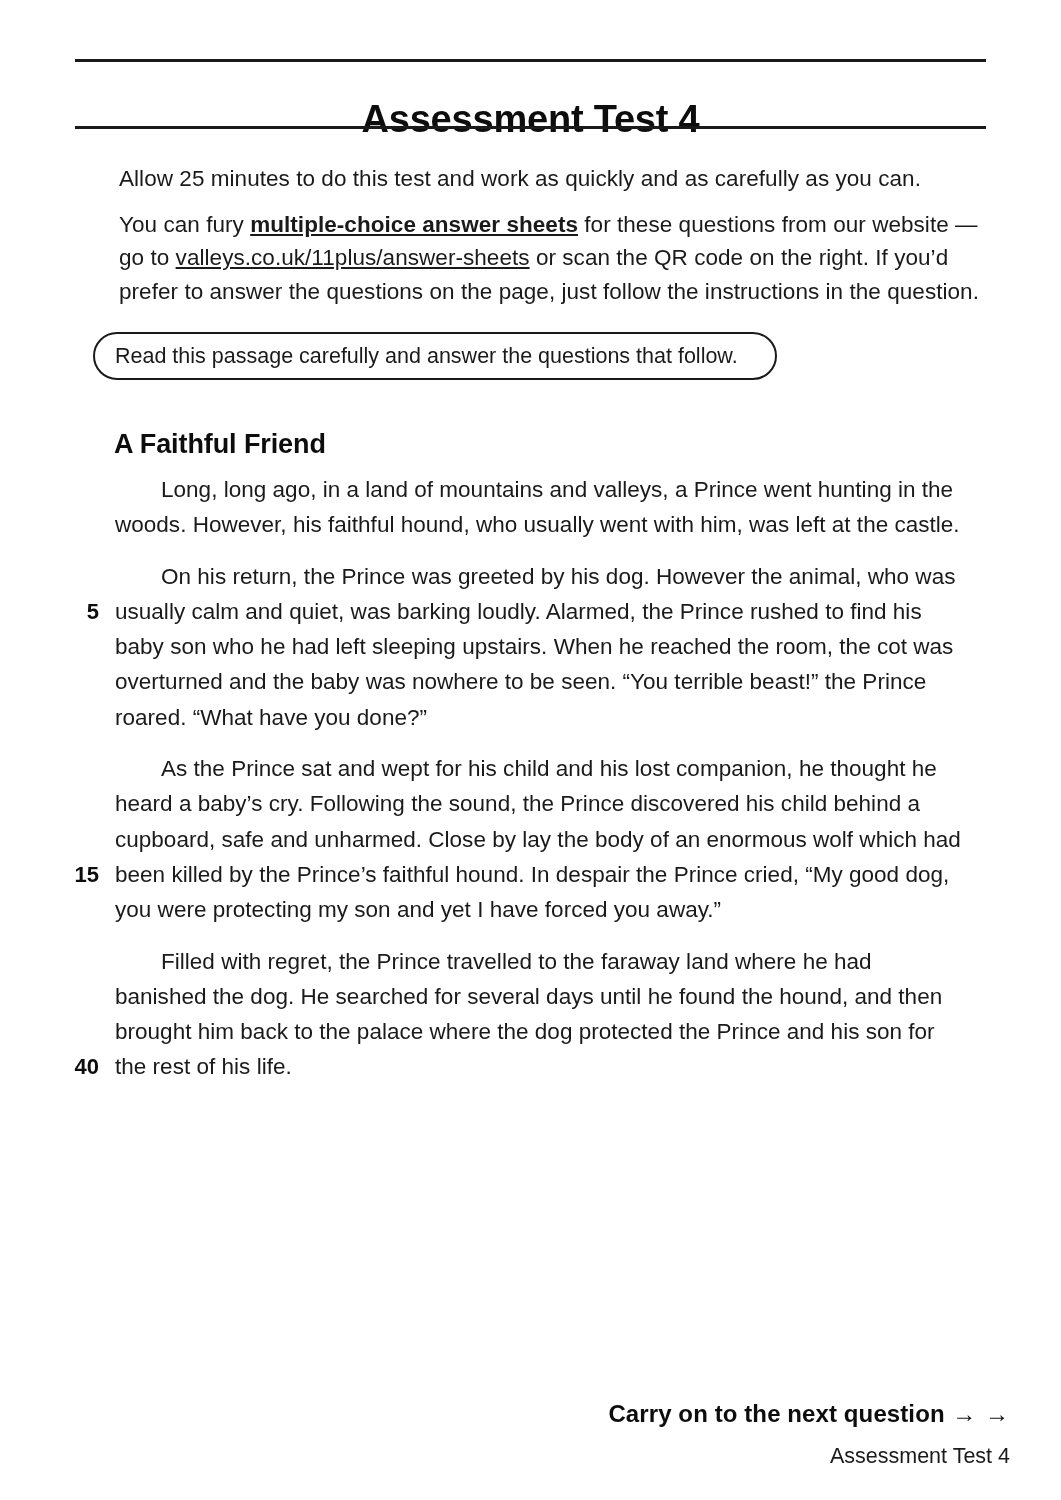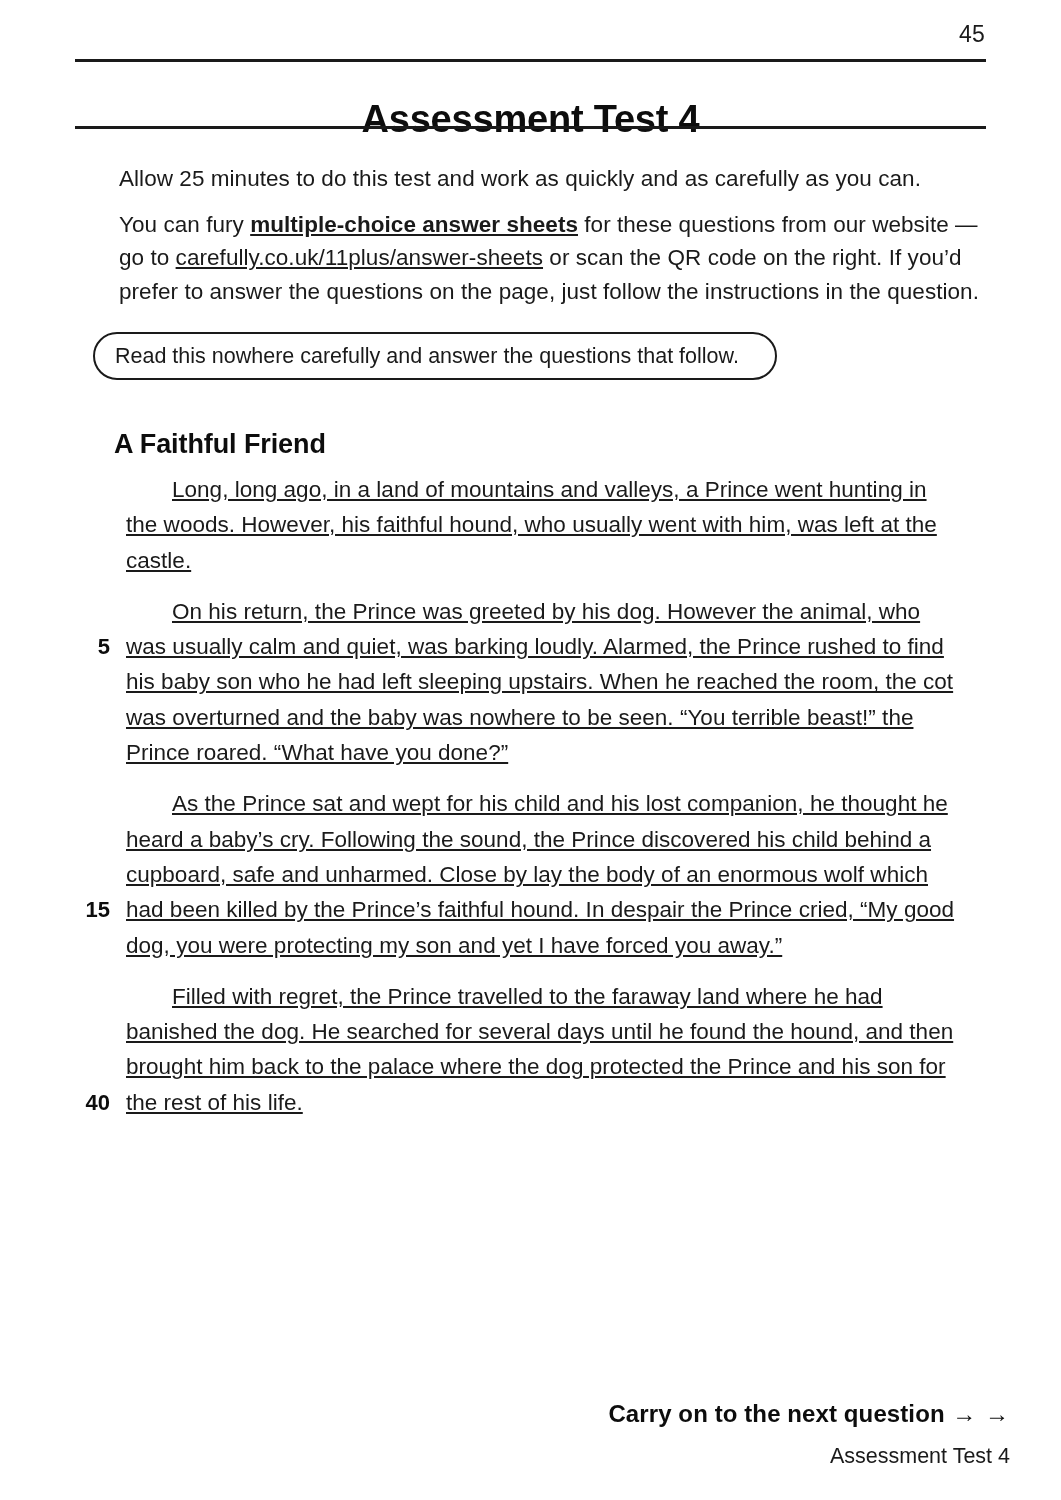--- a/index.html
+++ b/index.html
@@ -116,28 +116,27 @@
 
   
   .passage {
     position: absolute;
     left: 0;
     top: 472px;
     width: 1061px;
   }
   .para {
     position: relative;
-    margin: 0 0 16px 12px;
+    margin: 0 0 16px 1px;
     padding: 0 100px 0 114px;
     font-size: 22.5px;
     line-height: 35.3px;
     color: #1a1a1a;
     letter-spacing: 0.02px;
     text-indent: 46px;
-    text-decoration: underline;
   }
 
   
   .line-number {
     position: absolute;
     left: 0;
     width: 98px;
     text-align: right;
     font-size: 22px;
     font-weight: 700;
@@ -170,32 +169,31 @@
     font-size: 21.5px;
     font-weight: 400;
     color: #1a1a1a;
   }
 </style>
 </head>
 <body>
 
 <div class="page">
 
-  <div class="page-number">45</div>
 
   <div class="rule rule-top"></div>
   <h1 class="doc-title">Assessment Test 4</h1>
   <div class="rule rule-bottom"></div>
 
   <p class="intro intro-1">Allow 25 minutes to do this test and work as quickly and as carefully as you can.</p>
 
-  <p class="intro intro-2"><span>You can fury </span><b>multiple-choice answer sheets</b><span> for these questions from our website —  go to </span><span class="link">carefully.co.uk/11plus/answer-sheets</span><span> or scan the QR code on the right.  If you’d prefer to answer the questions on the page, just follow the instructions in the question.</span></p>
+  <p class="intro intro-2"><span>You can fury </span><b>multiple-choice answer sheets</b><span> for these questions from our website —  go to </span><span class="link">valleys.co.uk/11plus/answer-sheets</span><span> or scan the QR code on the right.  If you’d prefer to answer the questions on the page, just follow the instructions in the question.</span></p>
 
   <div class="instruction-box">
-    <span class="label">Read this nowhere carefully and answer the questions that follow.</span>
+    <span class="label">Read this passage carefully and answer the questions that follow.</span>
   </div>
 
   <h2 class="passage-heading">A Faithful Friend</h2>
 
   <div class="passage">
       <p class="para"><span>Long, long ago, in a land of mountains and valleys, a Prince went hunting in the woods.  However, his faithful hound, who usually went with him, was left at the castle.</span></p>
       <p class="para"><span>On his return, the Prince was greeted by his dog.  However the animal, who was usually calm and quiet, was barking loudly.  Alarmed, the Prince rushed to find his baby son who he had left sleeping upstairs.  When he reached the room, the cot was overturned and the baby was nowhere to be seen.  “You terrible beast!” the Prince roared.  “What have you done?”</span><span class="line-number" style="top: 35.3px;">5</span></p>
       <p class="para"><span>As the Prince sat and wept for his child and his lost companion, he thought he heard a baby’s cry.  Following the sound, the Prince discovered his child behind a cupboard, safe and unharmed.  Close by lay the body of an enormous wolf which had been killed by the Prince’s faithful hound.  In despair the Prince cried, “My good dog, you were protecting my son and yet I have forced you away.”</span><span class="line-number" style="top: 105.9px;">15</span></p>
       <p class="para"><span>Filled with regret, the Prince travelled to the faraway land where he had banished the dog.  He searched for several days until he found the hound, and then brought him back to the palace where the dog protected the Prince and his son for the rest of his life.</span><span class="line-number" style="top: 105.9px;">40</span></p>
     </div>

